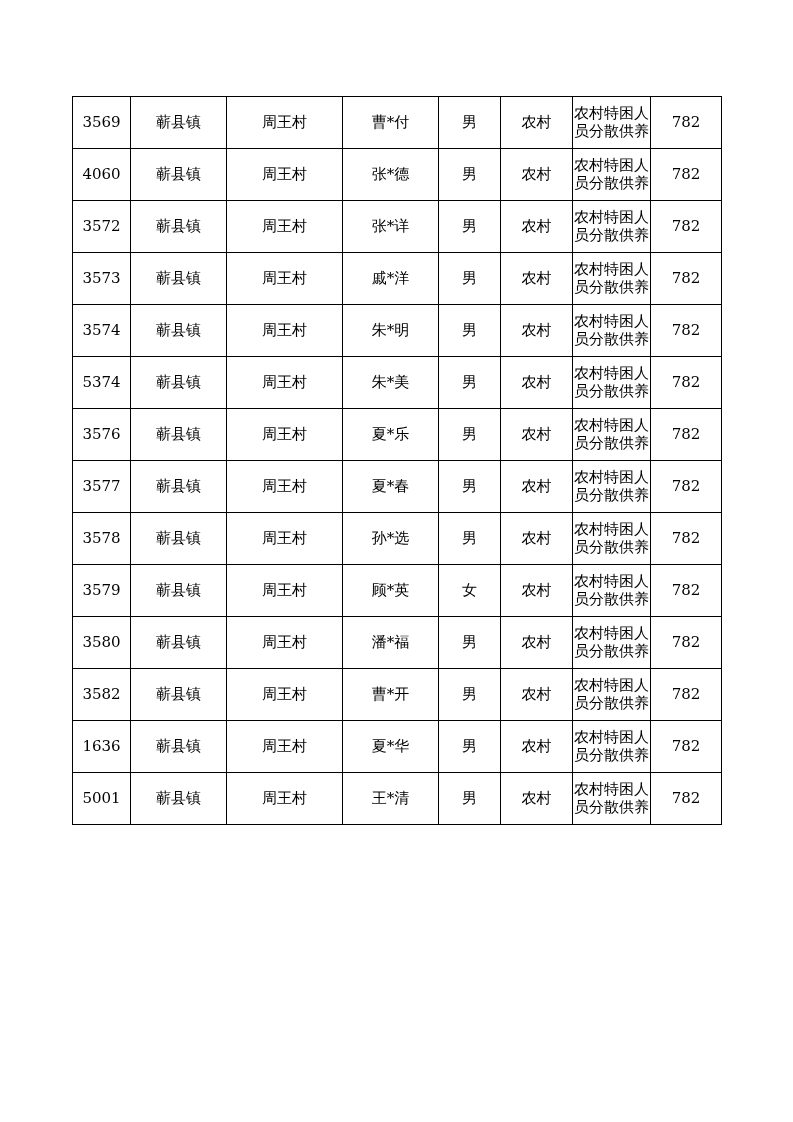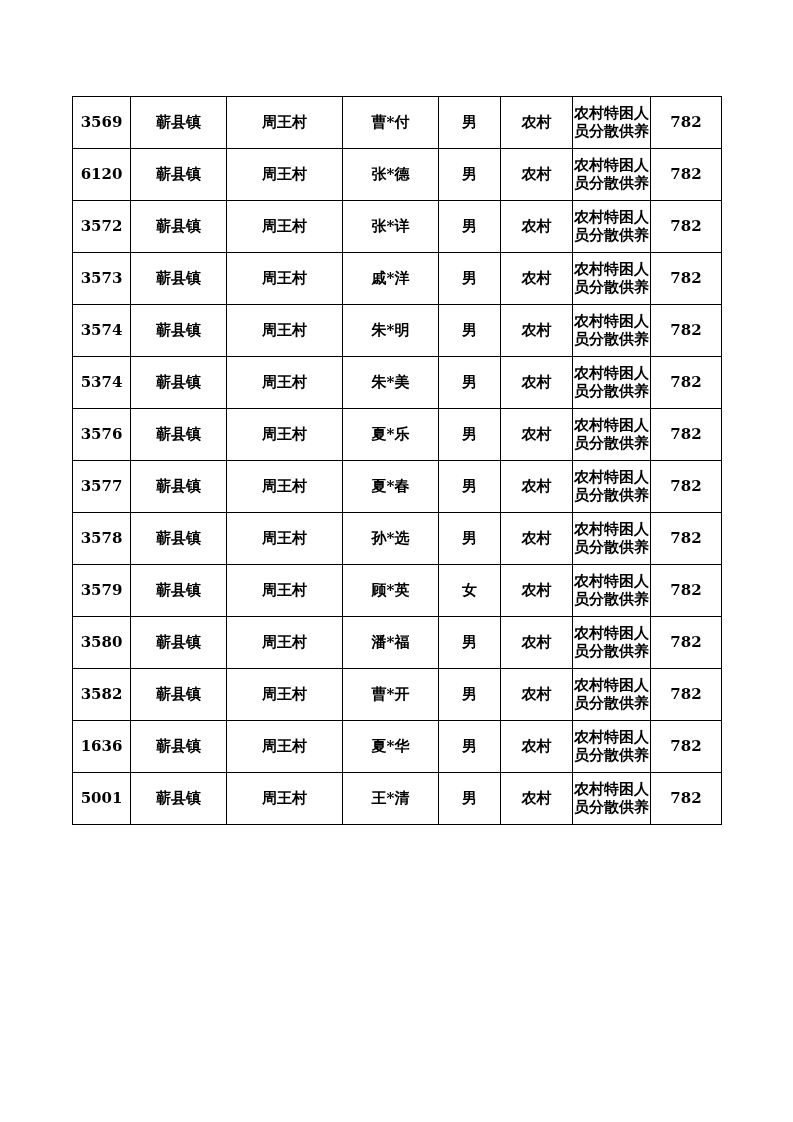--- a/index.html
+++ b/index.html
@@ -12,21 +12,20 @@
     height: 1122px;
     font-family: "DejaVu Serif", "Liberation Serif", serif;
     color: #000000;
   }
   .page {
     position: relative;
     width: 793px;
     height: 1122px;
     box-sizing: border-box;
     padding: 96px 72px 0 72px;
-    font-weight: bold;
   }
   table.roster {
     border-collapse: collapse;
     width: 649px;
     table-layout: fixed;
   }
   table.roster td {
     border: 1px solid #000000;
     text-align: center;
     vertical-align: middle;
@@ -56,21 +55,21 @@
           <td class="c-seq">3569</td>
           <td class="c-town">蕲县镇</td>
           <td class="c-village">周王村</td>
           <td class="c-name">曹*付</td>
           <td class="c-gender">男</td>
           <td class="c-type">农村</td>
           <td class="c-category">农村特困人员分散供养</td>
           <td class="c-amount">782</td>
         </tr>
         <tr>
-          <td class="c-seq">6120</td>
+          <td class="c-seq">4060</td>
           <td class="c-town">蕲县镇</td>
           <td class="c-village">周王村</td>
           <td class="c-name">张*德</td>
           <td class="c-gender">男</td>
           <td class="c-type">农村</td>
           <td class="c-category">农村特困人员分散供养</td>
           <td class="c-amount">782</td>
         </tr>
         <tr>
           <td class="c-seq">3572</td>

